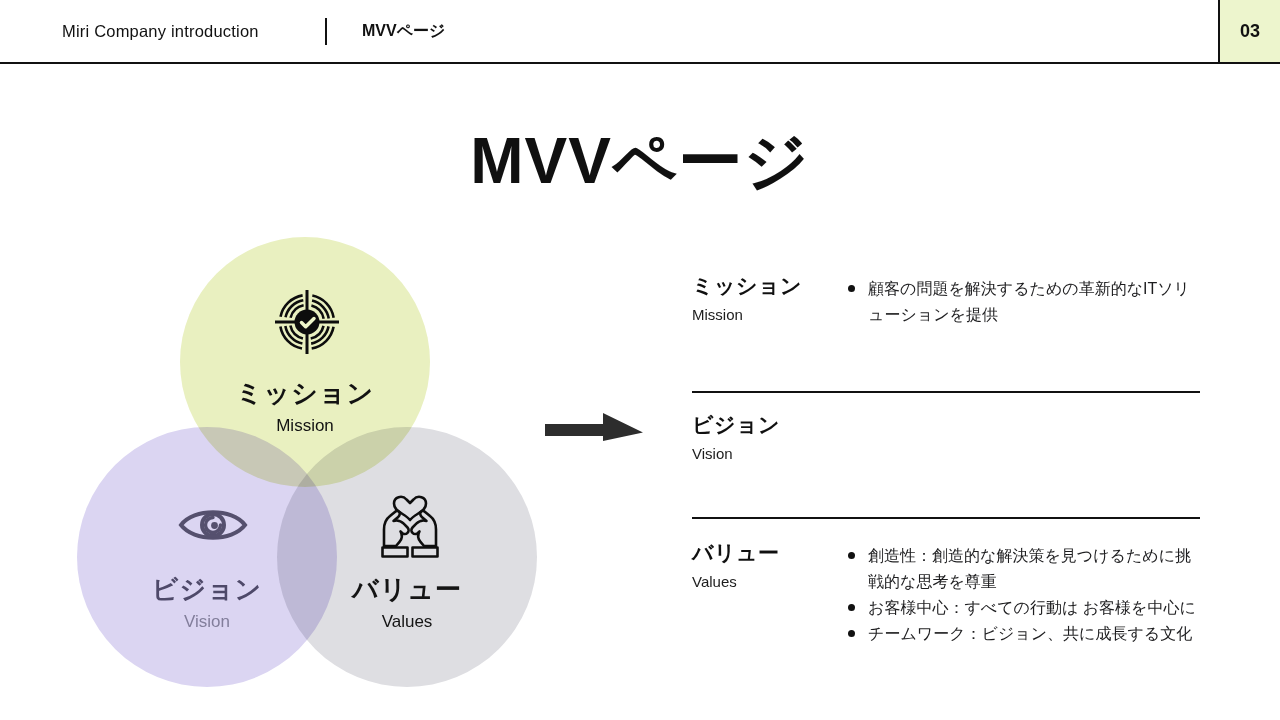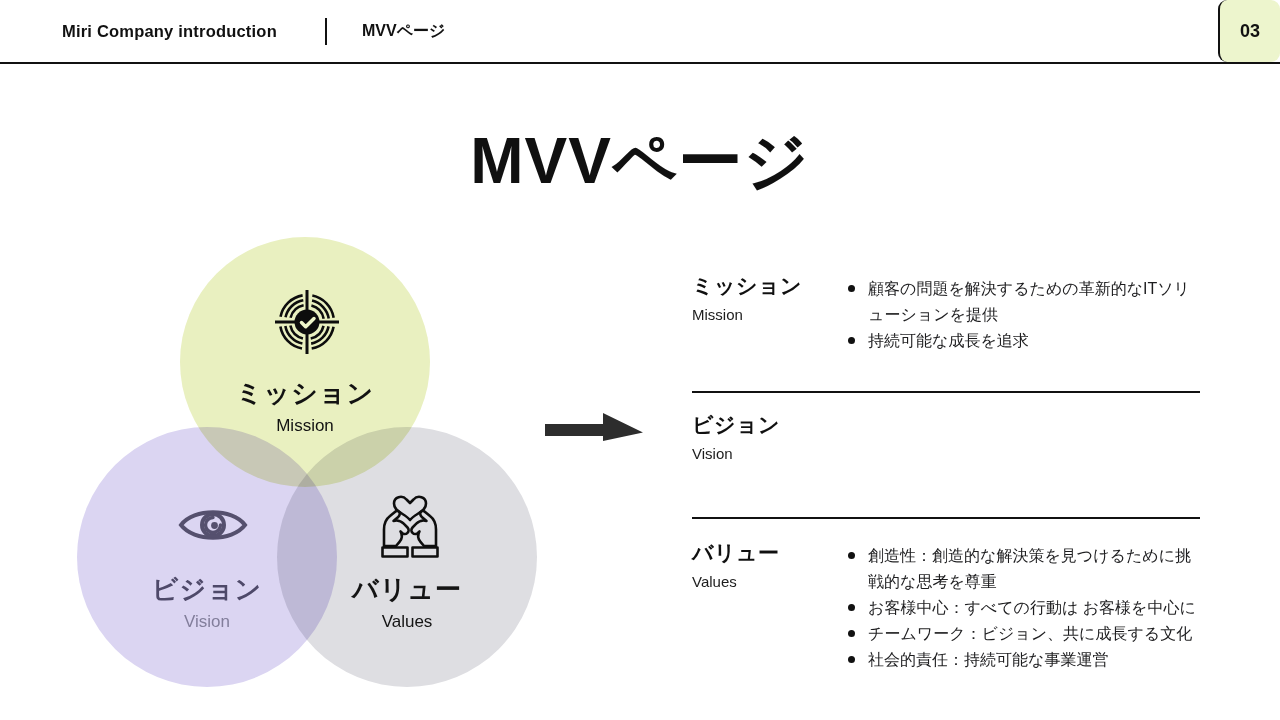--- a/index.html
+++ b/index.html
@@ -3,25 +3,25 @@
 <meta charset="utf-8">
 <title>MVVページ</title>
 <style>
   html,body{margin:0;padding:0;background:#fff;}
   .slide{
     position:relative;width:1280px;height:720px;background:#ffffff;overflow:hidden;
     font-family:"Liberation Sans","DejaVu Sans",sans-serif;color:#111;
   }
   
   .topbar{position:absolute;left:0;top:0;width:1280px;height:62px;background:#fff;border-bottom:2px solid #111;}
-  .brand{position:absolute;left:62px;top:0;line-height:62px;font-size:16.5px;font-weight:bold;letter-spacing:.2px;}
+  .brand{position:absolute;left:62px;top:0;line-height:62px;font-size:16.5px;font-weight:normal;letter-spacing:.2px;}
   .hdr-divider{position:absolute;left:325px;top:18px;width:2px;height:27px;background:#111;}
   .hdr-section{position:absolute;left:362px;top:0;line-height:62px;font-size:16px;font-weight:bold;}
   .pagebox{position:absolute;right:0;top:0;width:60px;height:62px;border-left:2px solid #111;
-    display:flex;align-items:center;justify-content:center;font-size:18px;font-weight:bold;border-radius:9px;}
+    display:flex;align-items:center;justify-content:center;font-size:18px;font-weight:bold;}
   
   .title{position:absolute;left:0;top:118px;width:1280px;margin:0;text-align:center;
     font-size:64px;font-weight:800;letter-spacing:1px;color:#101010;}
   
   .circle{position:absolute;border-radius:50%;mix-blend-mode:multiply;}
   .c-mission{left:180px;top:237px;width:250px;height:250px;}
   .c-vision{left:77px;top:427px;width:260px;height:260px;}
   .c-values{left:277px;top:427px;width:260px;height:260px;}
   .vicon{position:absolute;}
   .i-mission{left:274px;top:289px;}
@@ -120,21 +120,20 @@
 
   <div>
 
     <div class="sec s1">
       <div class="lbl">
         <div class="jp">ミッション</div>
         <div class="en">Mission</div>
       </div>
       <ul>
         <li>顧客の問題を解決するための革新的なITソリューションを提供</li>
-        <li>持続可能な成長を追求</li>
       </ul>
     </div>
 
     <div class="rule r1"></div>
 
     <div class="sec s2">
       <div class="lbl">
         <div class="jp">ビジョン</div>
         <div class="en">Vision</div>
       </div>
@@ -144,18 +143,17 @@
 
     <div class="sec s3">
       <div class="lbl">
         <div class="jp">バリュー</div>
         <div class="en">Values</div>
       </div>
       <ul>
         <li>創造性：創造的な解決策を見つけるために挑戦的な思考を尊重</li>
         <li>お客様中心：すべての行動は お客様を中心に</li>
         <li>チームワーク：ビジョン、共に成長する文化</li>
-        <li>社会的責任：持続可能な事業運営</li>
       </ul>
     </div>
 
   </div>
 </div>
 
 </body></html>

